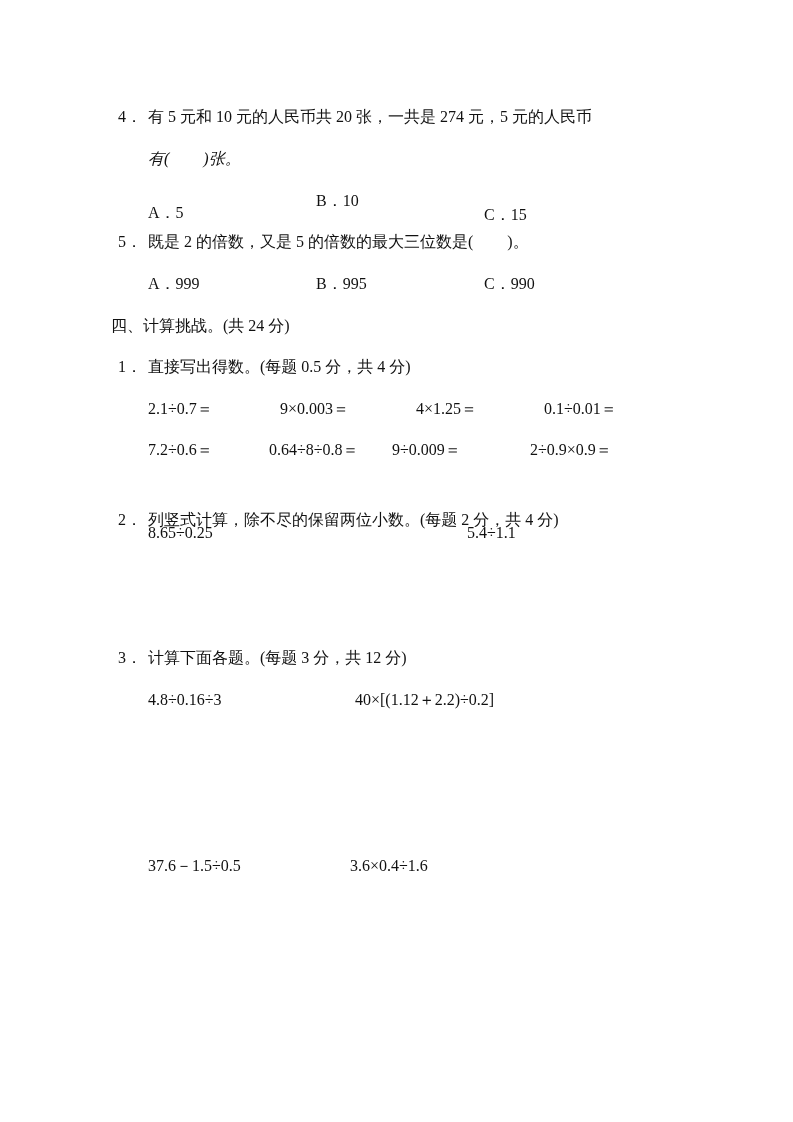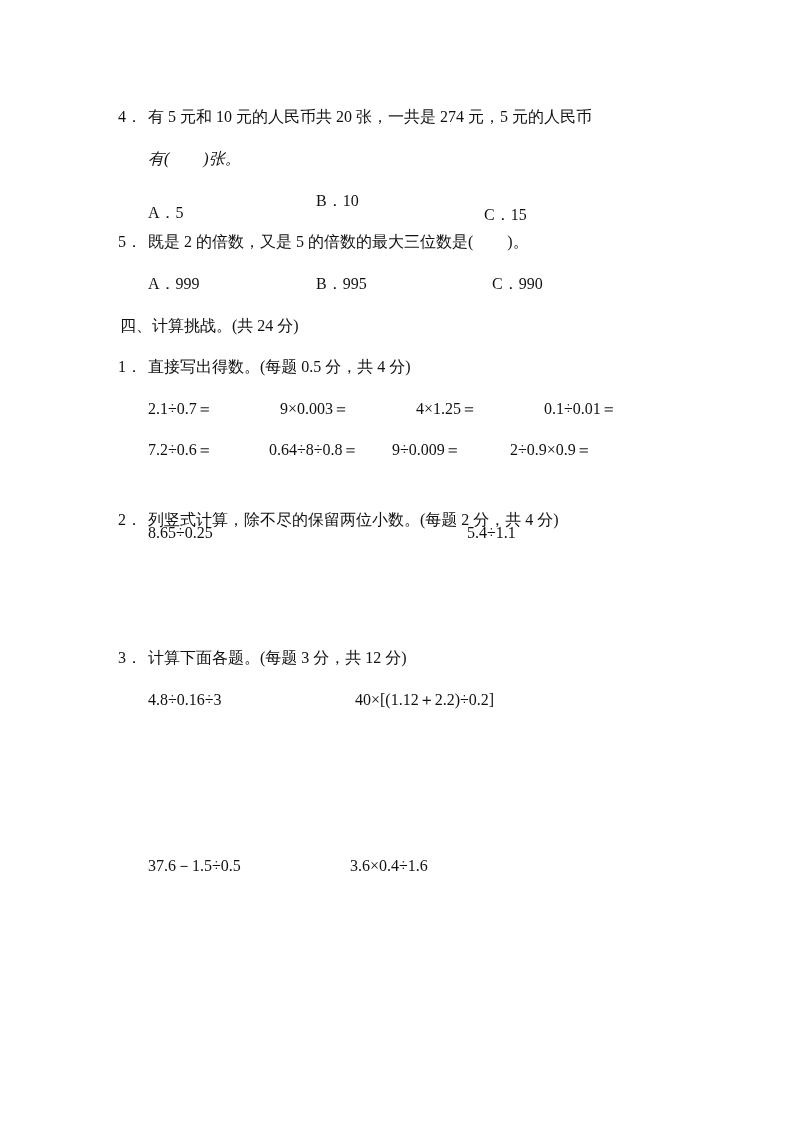--- a/index.html
+++ b/index.html
@@ -24,35 +24,35 @@
 </div>
 <div class="opt" style="left:148px; top:191px;margin-top:12px;">A．5</div>
 <div class="opt" style="left:316px; top:191px;">B．10</div>
 <div class="opt" style="left:484px; top:191px;margin-top:14px;">C．15</div>
 
 <div class="line" style="left:118px; top:232px;">
   <span class="num">5．</span><span>既是 2 的倍数，又是 5 的倍数的最大三位数是(</span><span class="paren"></span><span>)。</span>
 </div>
 <div class="opt" style="left:148px; top:274px;">A．999</div>
 <div class="opt" style="left:316px; top:274px;">B．995</div>
-<div class="opt" style="left:484px; top:274px;margin-left:8px;">C．990</div>
+<div class="opt" style="left:484px; top:274px;">C．990</div>
 
-<div class="line" style="left:120px; top:316px;text-align:center;">四、计算挑战。(共 24 分)</div>
+<div class="line" style="left:111px; top:316px;text-align:center;">四、计算挑战。(共 24 分)</div>
 
 <div class="line" style="left:118px; top:357px;">
   <span class="num">1．</span><span>直接写出得数。(每题 0.5 分，共 4 分)</span>
 </div>
 <div class="opt" style="left:148px; top:399px;">2.1÷0.7＝</div>
 <div class="opt" style="left:280px; top:399px;">9×0.003＝</div>
 <div class="opt" style="left:416px; top:399px;">4×1.25＝</div>
 <div class="opt" style="left:544px; top:399px;">0.1÷0.01＝</div>
 <div class="opt" style="left:148px; top:440px;">7.2÷0.6＝</div>
 <div class="opt" style="left:269px; top:440px;">0.64÷8÷0.8＝</div>
 <div class="opt" style="left:392px; top:440px;text-align:right;">9÷0.009＝</div>
-<div class="opt" style="left:510px; top:440px;">2÷0.9×0.9＝</div>
+<div class="opt" style="left:530px; top:440px;">2÷0.9×0.9＝</div>
 
 <div class="line" style="left:118px; top:482px;margin-top:28px;">
   <span class="num">2．</span><span>列竖式计算，除不尽的保留两位小数。(每题 2 分，共 4 分)</span>
 </div>
 <div class="opt" style="left:148px; top:523px;">8.65÷0.25</div>
 <div class="opt" style="left:467px; top:523px;">5.4÷1.1</div>
 
 <div class="line" style="left:118px; top:648px;">
   <span class="num">3．</span><span>计算下面各题。(每题 3 分，共 12 分)</span>
 </div>

